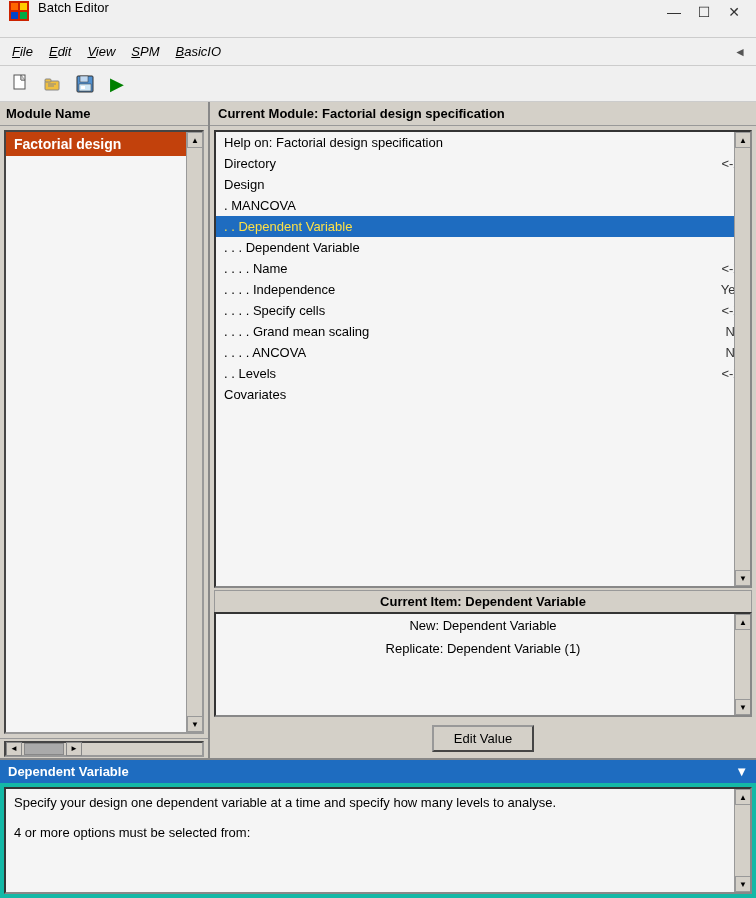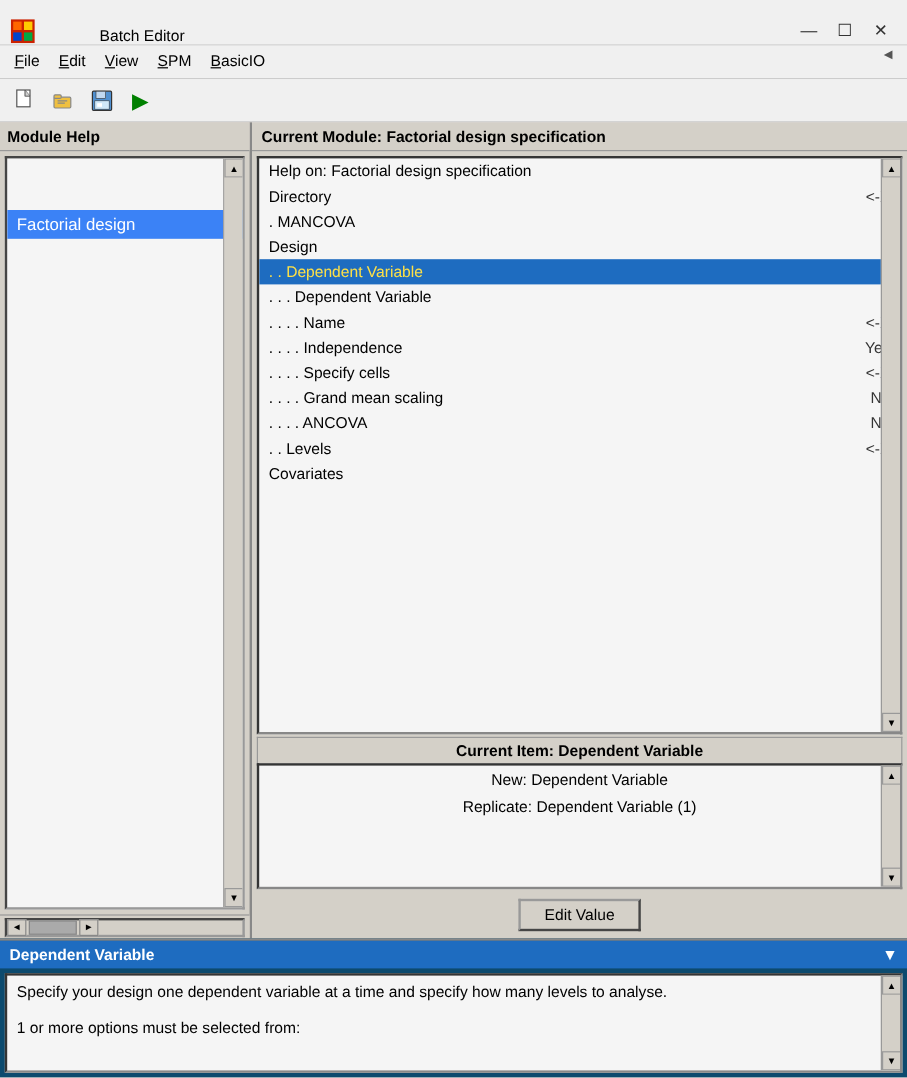--- a/index.html
+++ b/index.html
@@ -10,25 +10,24 @@
       width: 756px;
       height: 898px;
       overflow: hidden;
     }
 
     
     .title-bar {
       background: #f0f0f0;
       height: 38px;
       display: flex;
-      align-items: flex-end;
+      align-items: flex-start;
       padding: 0 8px;
       border-bottom: 1px solid #ccc;
       user-select: none;
-      gap: 45px;
     }
     .title-bar-icon {
       width: 22px;
       height: 22px;
       margin-right: 8px;
       display: flex;
       align-items: center;
       justify-content: center;
     }
     .title-bar-icon svg {
@@ -55,22 +54,24 @@
       align-items: center;
       justify-content: center;
       color: #333;
     }
 
     
     .menu-bar {
       background: #f0f0f0;
       height: 28px;
       display: flex;
+      align-items: center;
       padding: 0 4px;
       border-bottom: 1px solid #ccc;
+      font-style: italic;
     }
     .menu-item {
       padding: 2px 8px;
       cursor: pointer;
       font-size: 13px;
       height: 24px;
       display: flex;
       align-items: center;
     }
     .menu-bar-arrow {
@@ -135,24 +136,23 @@
       flex: 1;
       background: #f5f5f5;
       border: 2px inset #999;
       margin: 4px;
       overflow: hidden;
       position: relative;
     }
     .module-list-item {
       padding: 4px 8px;
       font-size: 14px;
-      background: #3b82f6;
+      background: #c2410c;
       color: white;
-      font-weight: normal;
-      margin-top: 43px;
+      font-weight: bold;
     }
     .scroll-arrow {
       width: 16px;
       height: 16px;
       background: #d4d0c8;
       border: 1px solid #999;
       display: flex;
       align-items: center;
       justify-content: center;
       font-size: 8px;
@@ -306,22 +306,22 @@
       padding: 4px 20px;
       background: #d4d0c8;
       border: 2px outset #999;
       font-size: 13px;
       cursor: pointer;
       min-width: 90px;
     }
 
     
     .bottom-panel {
-      height: 116px;
-      background: #0c4a6e;
+      height: 140px;
+      background: #14b8a6;
       border-top: 2px solid #888;
       display: flex;
       flex-direction: column;
     }
     .bottom-panel-header {
       background: #1e6cc0;
       color: white;
       padding: 4px 8px;
       font-size: 13px;
       font-weight: bold;
@@ -418,21 +418,21 @@
   <button class="toolbar-btn" title="Run" style="color: green; font-size: 18px;">
     <span>▶</span>
   </button>
 </div>
 
 <div class="main-area">
 
   <div class="upper-section">
 
     <div class="module-list-panel">
-      <div class="panel-header">Module Help</div>
+      <div class="panel-header">Module Name</div>
       <div class="module-list-content">
         <div class="module-list-item">Factorial design</div>
         <div class="right-scrollbar">
           <div class="scroll-arrow">▲</div>
           <div class="scroll-track"></div>
           <div class="scroll-arrow">▼</div>
         </div>
       </div>
       <div class="module-list-bottom">
         <div class="h-scrollbar">
@@ -450,24 +450,24 @@
       <div class="module-items-panel" id="module-items-panel">
 
         <div class="module-item-row">
             <span>Help on: Factorial design specification</span>
           </div>
           <div class="module-item-row">
             <span>Directory</span>
             <span class="item-value">&lt;-X</span>
           </div>
           <div class="module-item-row">
+            <span>Design</span>
+          </div>
+          <div class="module-item-row">
             <span> . MANCOVA</span>
-          </div>
-          <div class="module-item-row">
-            <span>Design</span>
           </div>
           <div class="module-item-row selected">
             <span> . . Dependent Variable</span>
           </div>
           <div class="module-item-row">
             <span> . . . Dependent Variable</span>
           </div>
           <div class="module-item-row">
             <span> . . . . Name</span>
             <span class="item-value">&lt;-X</span>
@@ -523,21 +523,21 @@
   </div>
 
   <div class="bottom-panel">
     <div class="bottom-panel-header">
       <span>Dependent Variable</span>
       <span>▼</span>
     </div>
     <div class="bottom-panel-content">
       <span>Specify  your design one dependent variable at a time and specify how many levels to analyse.</span>
       <br><br>
-      <span>1 or more options must be selected from:</span>
+      <span>4 or more options must be selected from:</span>
       <div class="bottom-scrollbar">
         <div class="scroll-arrow">▲</div>
         <div class="scroll-track"></div>
         <div class="scroll-arrow">▼</div>
       </div>
     </div>
   </div>
 
 </div>
 

